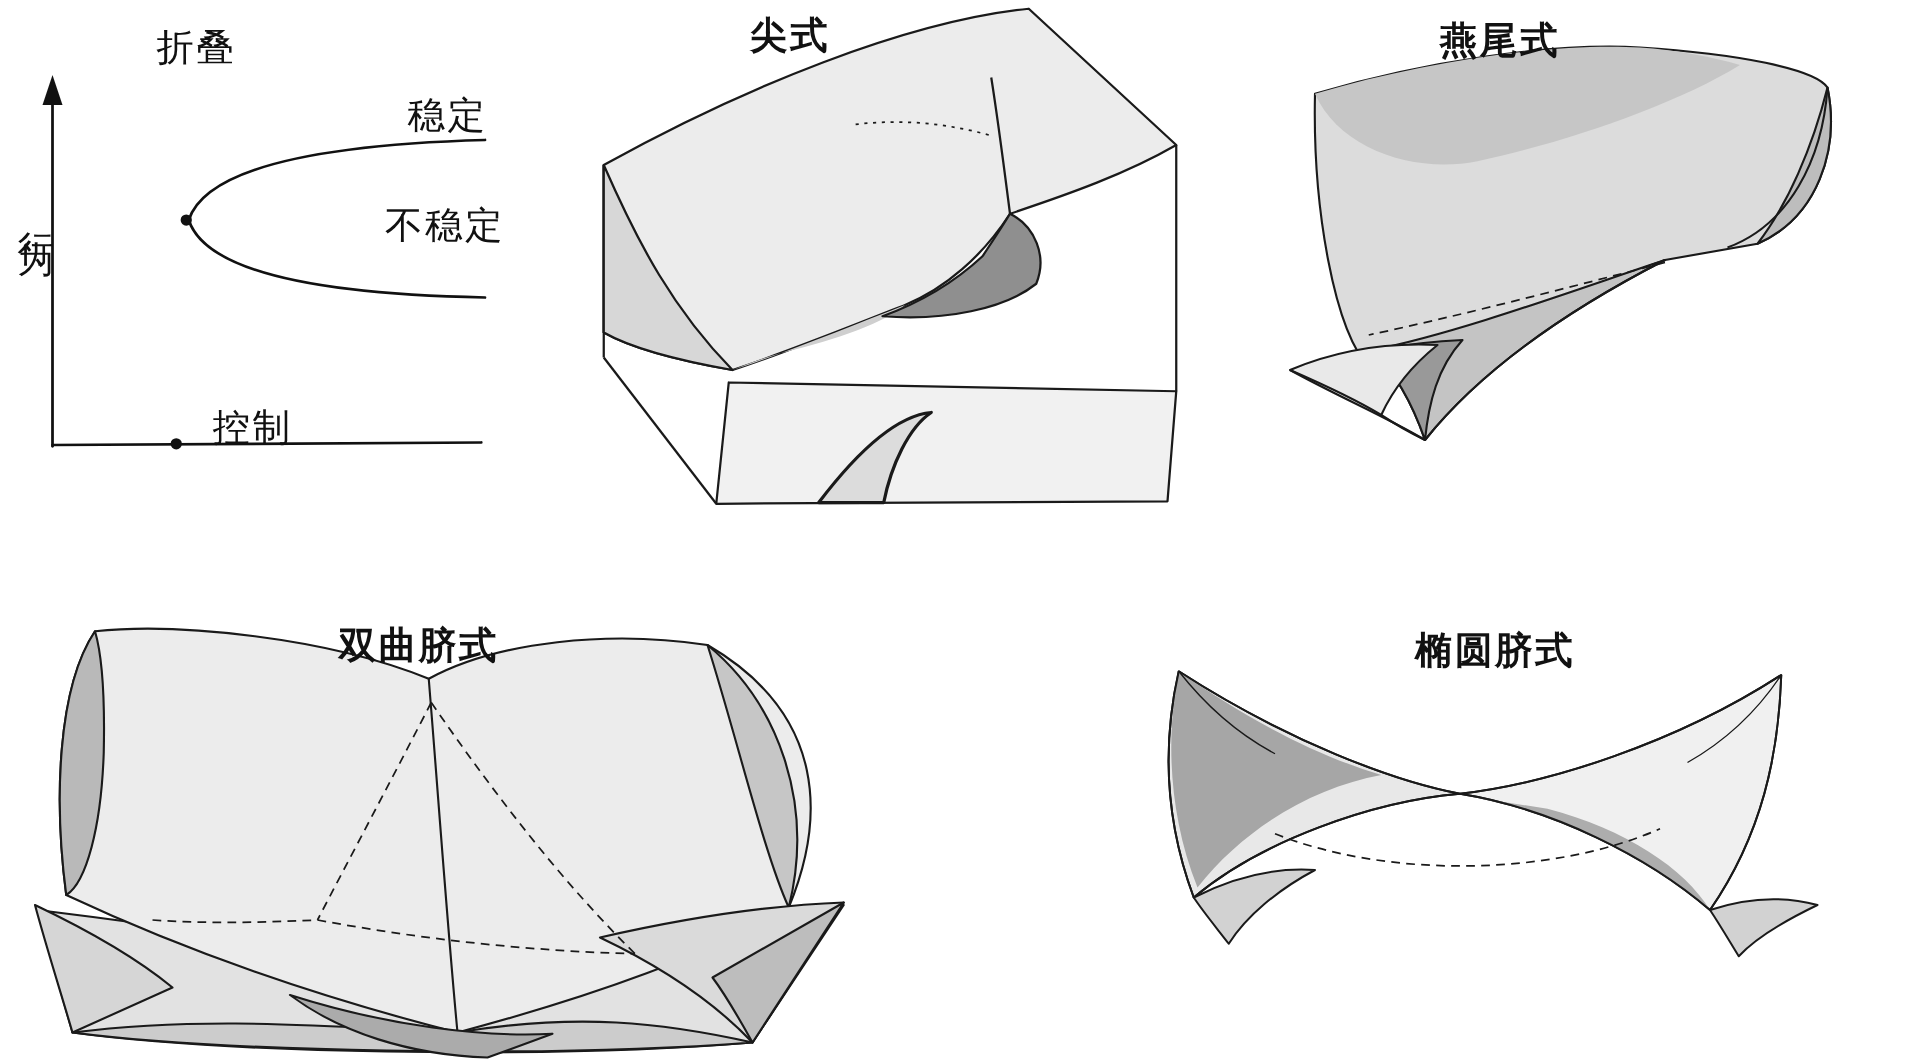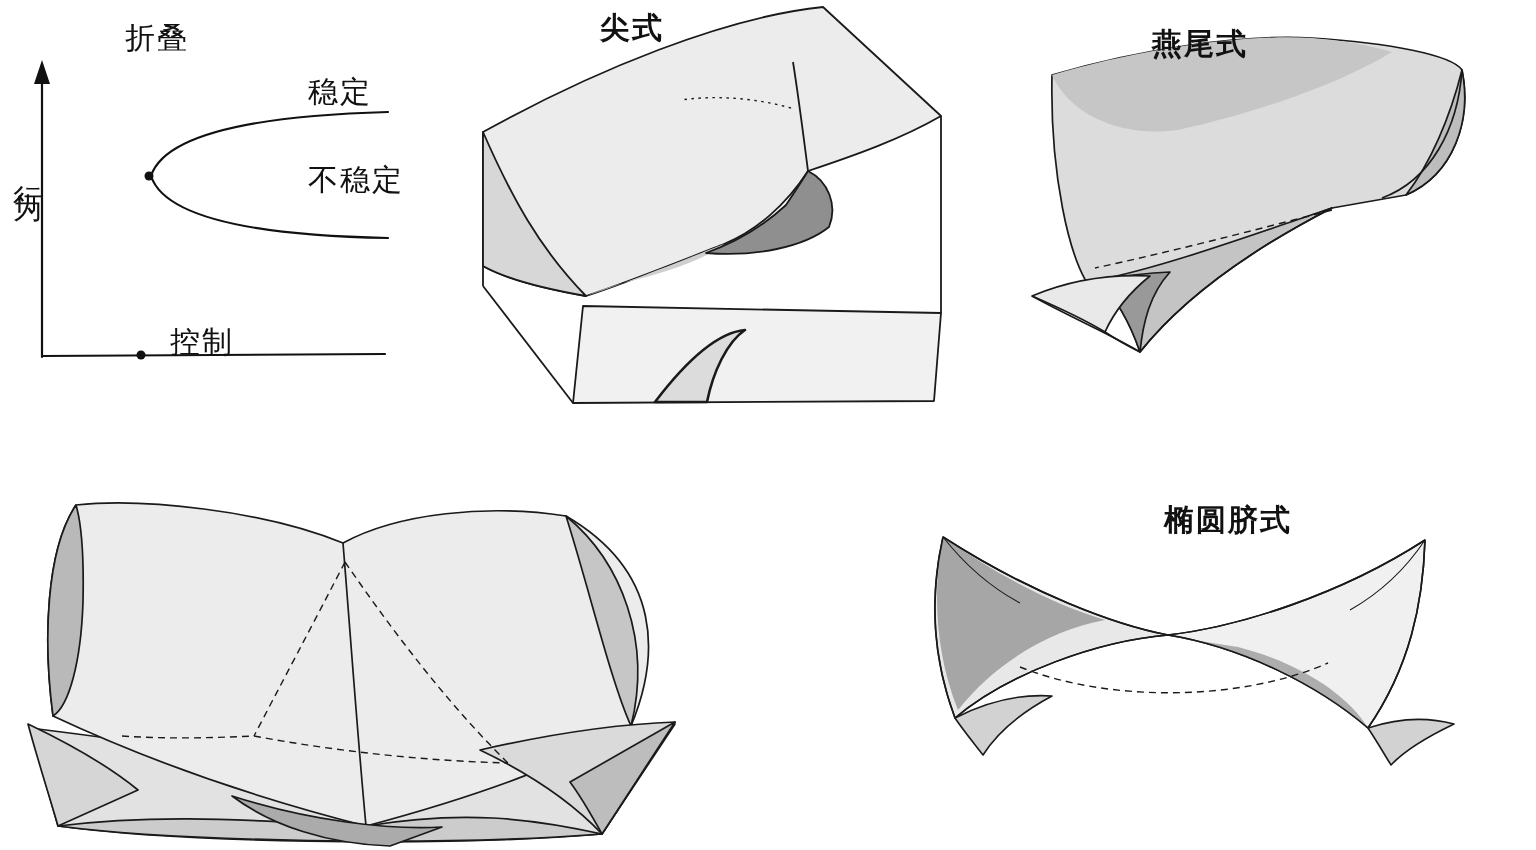--- a/index.html
+++ b/index.html
@@ -25,21 +25,21 @@
       <line x1="42" y1="357" x2="42" y2="76"></line>
       <line x1="42" y1="356" x2="385" y2="354"></line>
       <path d="M388,112 Q170,118 151,176 Q170,234 388,238"></path>
     </g>
     <polygon points="42,60 34,84 50,84" fill="#111111"></polygon>
     <circle cx="149" cy="176" r="4.5" fill="#111111"></circle>
     <circle cx="141" cy="355" r="4.5" fill="#111111"></circle>
   </svg>
   <div class="lbl" style="left:125px;top:18px">折叠</div>
   <div class="lbl vertical" style="left:8px;top:162px;font-size:29px">行为</div>
-  <div class="lbl" style="left:308px;top:72px">稳定</div>
+  <div class="lbl" style="left:326px;top:72px">稳定</div>
   <div class="lbl" style="left:308px;top:160px">不稳定</div>
   <div class="lbl" style="left:170px;top:322px">控制</div>
 
   <svg class="panel" style="left:455px;top:0" width="525" height="432" viewBox="0 0 525 432">
     <g stroke="#1a1a1a" stroke-width="1.8" stroke-linejoin="round">
 
       <path d="M128,306 L486,313 L479,401 L118,403 Z" fill="#f1f1f1"></path>
 
       <path d="M200,402 C238,352 268,332 290,330 C272,342 258,372 252,402 Z" fill="#dcdcdc" stroke-width="2.6"></path>
 
@@ -74,21 +74,21 @@
 
       <path d="M22,274 C60,258 100,252 140,254 C120,270 105,288 95,310 C72,296 45,284 22,274 Z" fill="#e9e9e9"></path>
       <path d="M95,310 C107,318 118,324 130,330" fill="none"></path>
       <path d="M22,274 C62,296 100,312 130,330" fill="none"></path>
 
       <path d="M322,186 C252,222 178,270 130,330" fill="none"></path>
 
       <path d="M322,188 C245,208 160,230 85,246" fill="none" stroke-dasharray="7,5" stroke-width="1.4"></path>
     </g>
   </svg>
-  <div class="lbl centered" style="left:1200px;top:24px">燕尾式</div>
+  <div class="lbl centered" style="left:1200px;top:12px">燕尾式</div>
 
   <svg class="panel" style="left:10px;top:480px" width="690" height="370" viewBox="0 0 690 370">
     <g stroke="#1a1a1a" stroke-width="1.7" stroke-linejoin="round">
 
       <path d="M20,248 C150,264 300,287 360,300 C450,282 575,252 665,244 L592,354 C420,368 165,362 48,346 Z" fill="#e2e2e2"></path>
 
       <path d="M66,25 C36,70 33,160 43,236 C122,273 222,312 356,346 C465,317 562,282 621,246 C650,176 652,92 556,36 C478,24 388,33 333,63 C252,30 132,18 66,25 Z" fill="#ececec"></path>
       <path d="M66,25 C36,70 33,160 43,236 C59,226 71,182 73,122 C74,76 71,42 66,25 Z" fill="#b9b9b9"></path>
       <path d="M556,36 C612,82 642,162 621,246 C601,202 580,112 556,36 Z" fill="#c6c6c6"></path>
       <path d="M333,63 C341,162 348,262 356,346" fill="none"></path>
@@ -100,20 +100,21 @@
       <path d="M222,316 C300,341 378,350 432,347 L380,366 C318,364 262,346 222,316 Z" fill="#ababab"></path>
 
       <g fill="none" stroke-dasharray="7,5" stroke-width="1.4">
         <path d="M335,82 C302,146 270,206 244,256"></path>
         <path d="M335,82 C386,156 440,226 498,283"></path>
         <path d="M112,256 C156,259 200,258 244,256"></path>
         <path d="M244,256 C330,272 418,281 498,283"></path>
       </g>
     </g>
   </svg>
+  <div class="lbl centered" style="left:335px;top:496px">双曲脐式</div>
 
   <svg class="panel" style="left:870px;top:495px" width="650" height="340" viewBox="0 0 650 340">
     <g stroke="#1a1a1a" stroke-width="1.6" stroke-linejoin="round">
 
       <path d="M73,42 C160,98 245,130 298,140 C228,146 138,178 85,223 C60,156 61,95 73,42 Z" fill="#e8e8e8"></path>
       <path d="M73,42 C130,82 185,110 235,125 C180,135 125,168 88,215 C64,155 63,92 73,42 Z" fill="#a6a6a6" stroke="none"></path>
 
       <path d="M555,45 C470,100 368,132 298,140 C372,152 448,190 498,233 C540,172 553,108 555,45 Z" fill="#f0f0f0"></path>
       <path d="M310,143 C380,155 448,192 498,233 C478,200 430,168 368,152 Z" fill="#adadad" stroke="none"></path>
 
@@ -124,15 +125,15 @@
 
       <path d="M73,42 C95,70 120,92 150,108" fill="none" stroke-width="1.1"></path>
       <path d="M555,45 C535,75 510,98 480,115" fill="none" stroke-width="1.1"></path>
 
       <path d="M85,223 C118,206 152,199 182,201 C152,217 127,238 113,260 C103,247 93,235 85,223 Z" fill="#d2d2d2"></path>
       <path d="M498,233 C528,223 558,222 584,229 C559,241 536,254 521,270 C513,257 506,245 498,233 Z" fill="#d2d2d2"></path>
 
       <path d="M150,172 C240,208 372,206 458,168" fill="none" stroke-dasharray="7,5" stroke-width="1.4"></path>
     </g>
   </svg>
-  <div class="lbl centered" style="left:1228px;top:500px">椭圆脐式</div>
+  <div class="lbl centered" style="left:1196px;top:500px">椭圆脐式</div>
 
 </div>
 
 </body></html>

